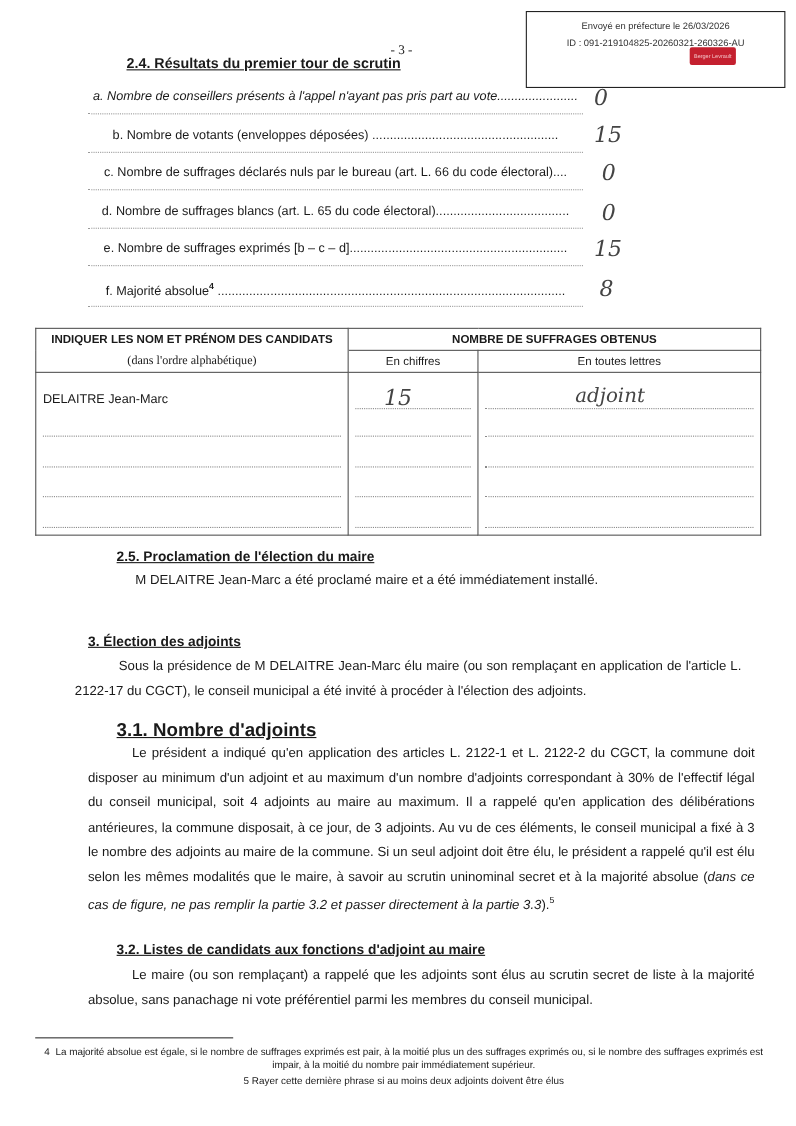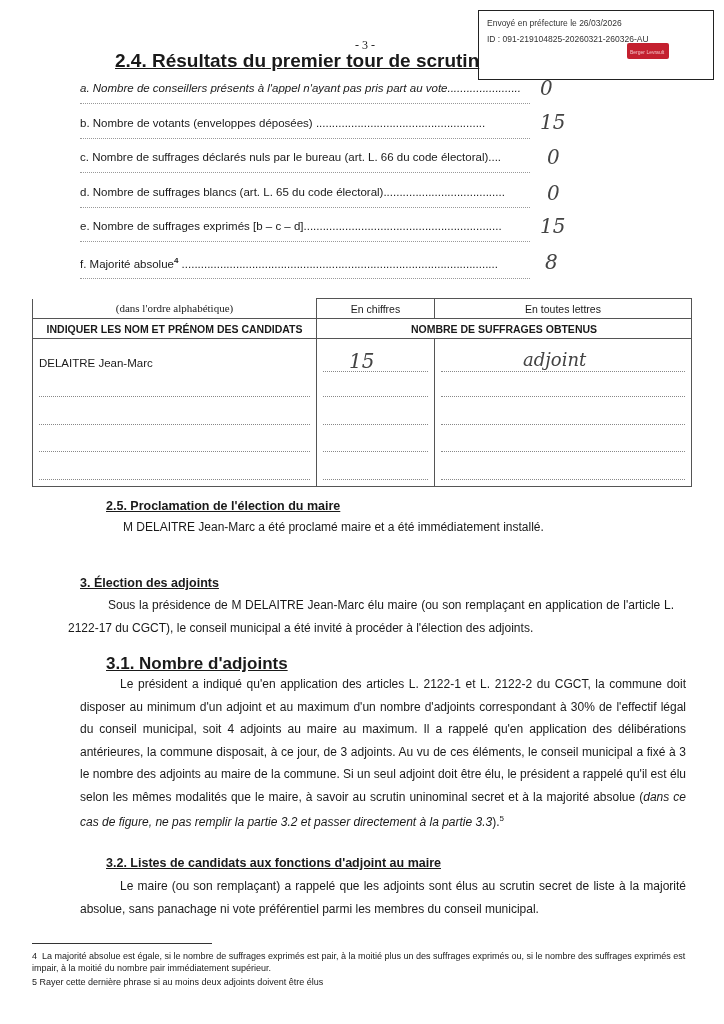--- a/index.html
+++ b/index.html
@@ -1,31 +1,31 @@
 <!DOCTYPE html>
 <html><head>
 <meta charset="utf-8">
 <style>
   html, body { margin:0; padding:0; }
   body {
     width:724px; height:1024px; background:#ffffff; position:relative; overflow:hidden;
     font-family:"Liberation Sans", sans-serif; color:#1a1a1a;
   }
-  .abs { position:absolute; }
+  .abs { position:absolute;text-align:center; }
   .stamp {
     left:478px; top:10px; width:236px; height:70px; border:1.5px solid #222;
     background:#fff; font-size:8.5px; color:#333; box-sizing:border-box; padding:4px 8px;
   }
   .stamp div { height:16px; line-height:16px; white-space:nowrap; }
   .logo {
     position:absolute; left:148px; top:32px; width:42px; height:14px; background:#c4202f;
     border-radius:2px; color:#f3c0c5; font-size:5px; line-height:6px; padding:1px 3px; box-sizing:border-box;
   }
   .pagenum { left:355px; top:38px; font-family:"Liberation Serif", serif; font-size:12px; }
-  .h-sec { font-weight:bold; text-decoration:underline; font-size:19px; }
+  .h-sec { font-weight:bold; text-decoration:underline; font-size:13px; }
   .row-label { font-size:11.5px; left:80px; width:450px; white-space:nowrap; overflow:hidden; }
   .dotline { border-bottom:1px dotted #999; height:0; }
   .hw { font-family:"DejaVu Serif", serif; font-style:italic; color:#444; font-size:20px; }
   table.cand {
     position:absolute; left:32px; top:298px; width:660px; border-collapse:collapse;
     font-size:10.5px;
   }
   table.cand td, table.cand th { border:1px solid #555; padding:0; }
   .th-main { font-weight:bold; font-size:10.5px; text-align:center; }
   .th-sub { font-family:"Liberation Serif", serif; font-size:11px; font-weight:normal; }
@@ -71,27 +71,27 @@
   <div class="abs row-label" style="top:256px;">
     <span>f. Majorité absolue</span><sup style="font-size:8px;font-weight:bold;">4</sup><span> ...................................................................................................</span>
   </div>
   <div class="abs dotline" style="left:80px;top:278px;width:450px;"></div>
   <div class="abs hw" style="left:545px;top:250px;">8</div>
 </div>
 
 <table class="cand">
   <tbody>
       <tr style="height:20px;">
+    <th class="th-main" rowspan="1" style="width:283px;border-bottom:none;">INDIQUER LES NOM ET PRÉNOM DES CANDIDATS</th>
+    <th class="th-main" colspan="2">NOMBRE DE SUFFRAGES OBTENUS</th>
+  </tr>
+  <tr style="height:20px;">
     <th class="th-sub" style="border-top:none;">(dans l'ordre alphabétique)</th>
     <th class="th-sub" style="width:117px;font-family:'Liberation Sans',sans-serif;font-size:10.5px;">En chiffres</th>
     <th class="th-sub" style="font-family:'Liberation Sans',sans-serif;font-size:10.5px;">En toutes lettres</th>
-  </tr>
-  <tr style="height:20px;">
-    <th class="th-main" rowspan="1" style="width:283px;border-bottom:none;">INDIQUER LES NOM ET PRÉNOM DES CANDIDATS</th>
-    <th class="th-main" colspan="2">NOMBRE DE SUFFRAGES OBTENUS</th>
   </tr>
   <tr>
     <td>
       <div class="cell-lines">
         <div class="abs" style="left:6px;top:18px;font-size:11.5px;">DELAITRE Jean-Marc</div>
         <div class="cell-line" style="top:57px;"></div>
         <div class="cell-line" style="top:85px;"></div>
         <div class="cell-line" style="top:112px;"></div>
         <div class="cell-line" style="top:140px;"></div>
       </div>

